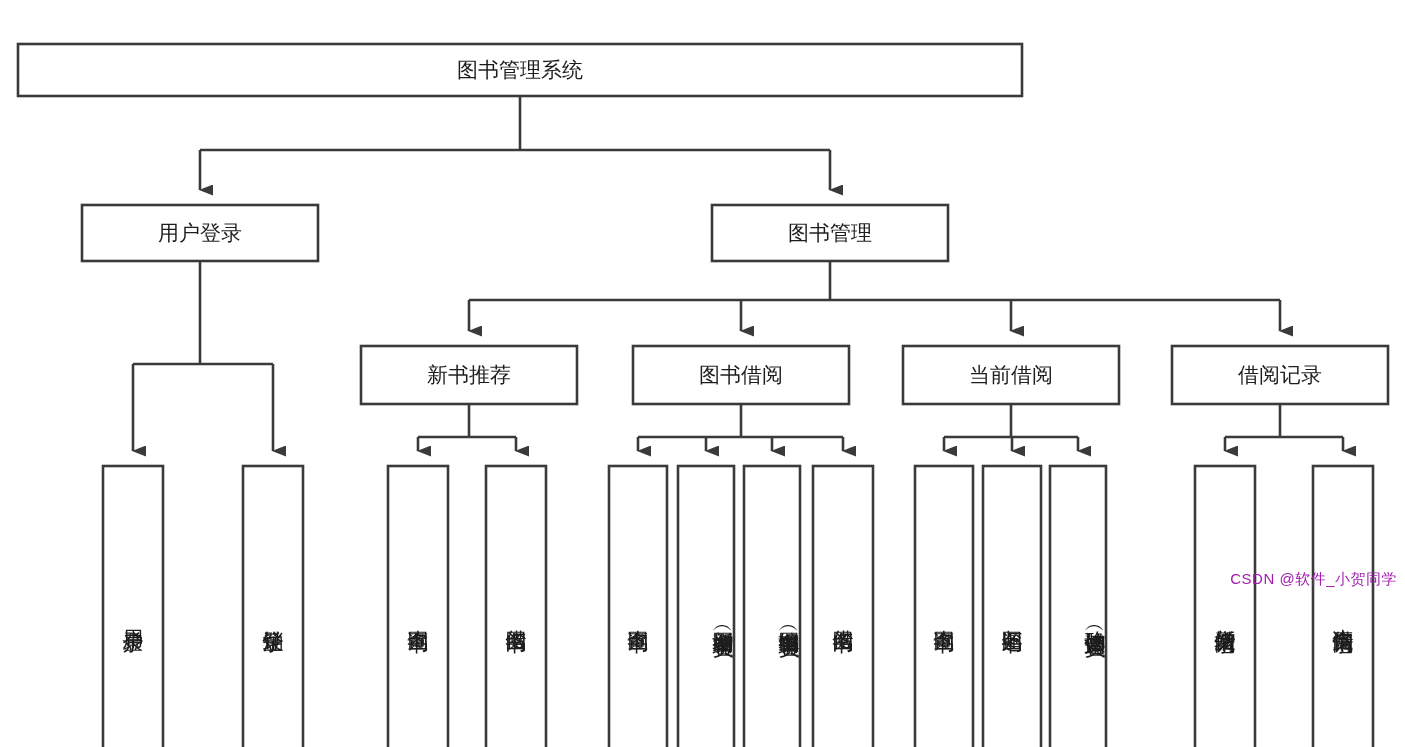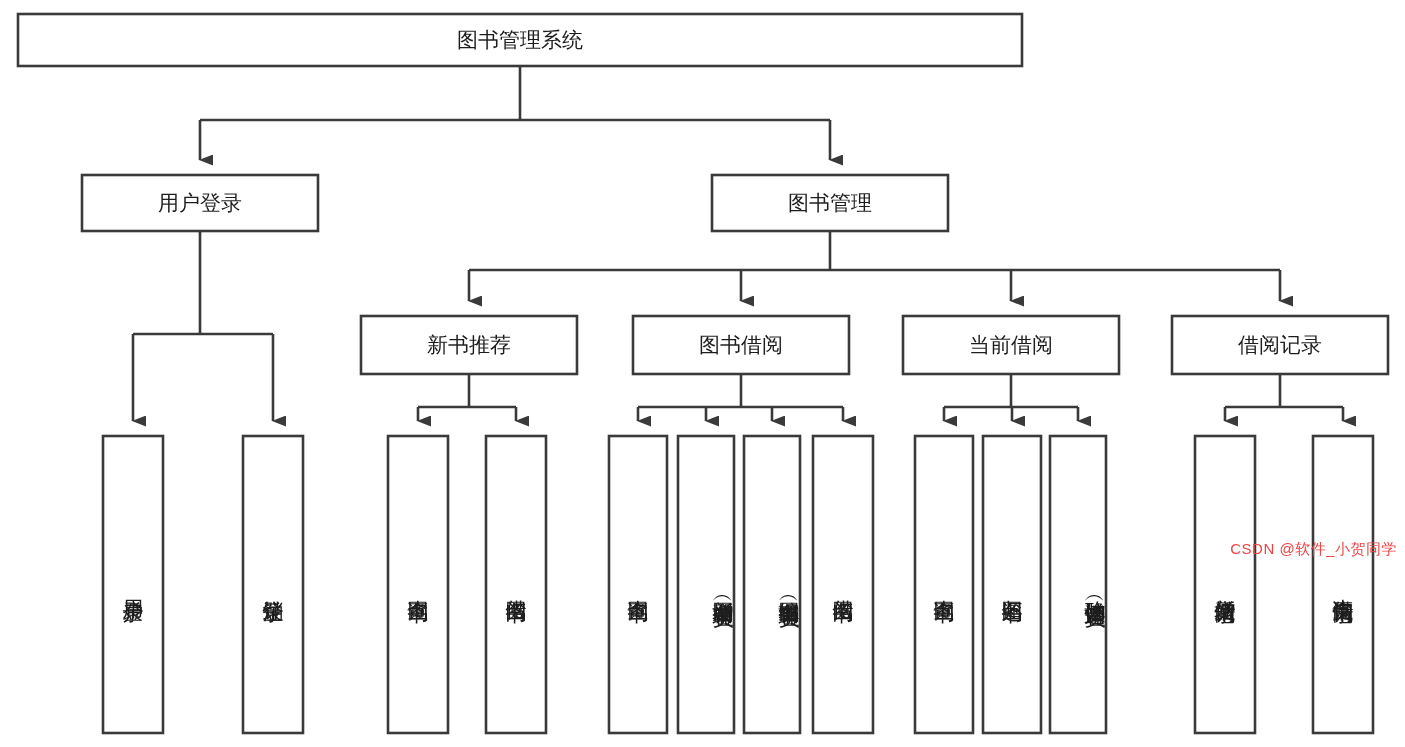--- a/index.html
+++ b/index.html
@@ -1,30 +1,30 @@
 <!DOCTYPE html>
 <html><head>
 <meta charset="utf-8">
 <style>
   html,body{margin:0;padding:0;background:#ffffff;}
   body{width:1405px;height:747px;overflow:hidden;
        font-family:"Liberation Sans","DejaVu Sans",sans-serif;}
-  #diagram-root{position:relative;width:1405px;height:565px;background:#fff;}
+  #diagram-root{position:relative;width:1405px;height:565px;background:#fff;margin-top:30px;}
   svg#tree-svg{position:absolute;left:0;top:0;width:1405px;height:747px;}
   .node-box{fill:#ffffff;stroke:#3a3a3a;stroke-width:2.6;}
   .conn{stroke:#3a3a3a;stroke-width:2.6;fill:none;}
   .arrow-head{fill:#3a3a3a;stroke:none;}
   .h-label{font-size:21px;fill:#1d1d1d;text-anchor:middle;dominant-baseline:middle;
            font-family:"Liberation Sans","DejaVu Sans",sans-serif;}
   .v-label{position:absolute;display:flex;align-items:center;justify-content:center;
            writing-mode:vertical-rl;text-orientation:upright;
            font-size:21px;line-height:1.04;color:#1d1d1d;letter-spacing:1px;
            font-family:"Liberation Sans","DejaVu Sans",sans-serif;
            white-space:nowrap;pointer-events:none;}
-  #watermark{position:absolute;right:8px;bottom:6px;font-size:15px;color:#ef4444;
+  #watermark{position:absolute;right:8px;bottom:6px;font-size:15px;color:#a21caf;
              letter-spacing:.5px;font-family:"Liberation Sans","DejaVu Sans",sans-serif;}
 </style>
 </head>
 <body>
 
 <div id="diagram-root">
 
   <svg id="tree-svg" viewBox="0 0 1405 747">
     <defs>
       <marker id="arrow" viewBox="0 0 12 14" refX="5.5" refY="13" markerWidth="12" markerHeight="14" markerUnits="userSpaceOnUse" orient="auto-start-reverse">

